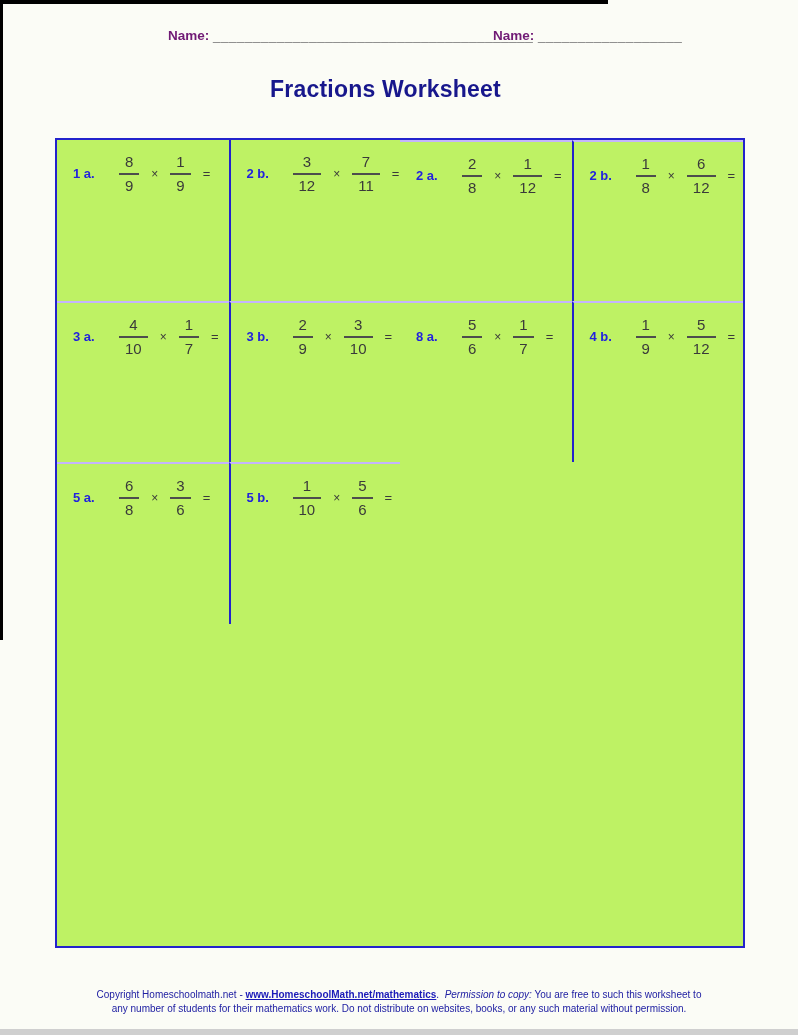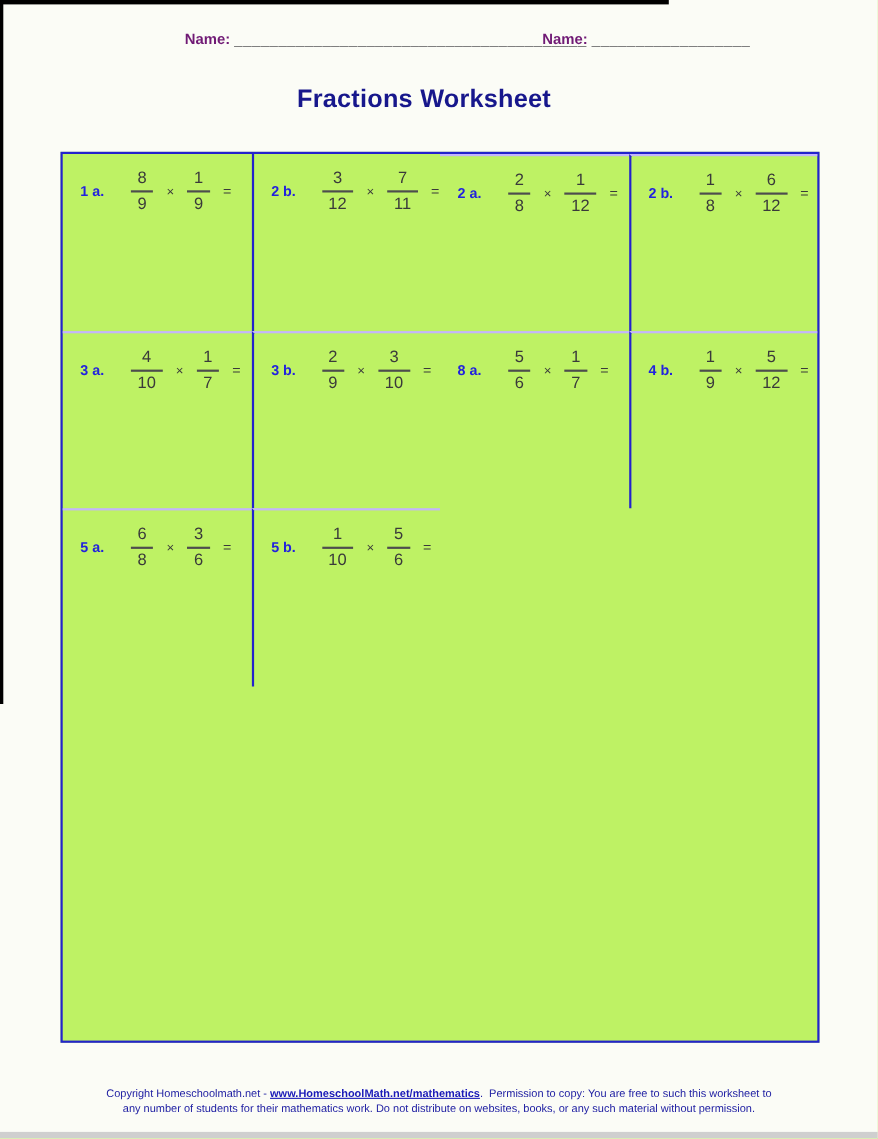--- a/index.html
+++ b/index.html
@@ -54,21 +54,21 @@
   .frac .den { border-top:2px solid #4d4d4d; align-self:stretch; text-align:center; padding:1px 6px 0; }
   .op { margin:0 12px; font-size:12px; color:#3a3a3a; }
   .eq { margin-left:12px; font-size:13px; color:#3a3a3a; }
 
   
   .footer {
     position:absolute; left:89px; top:988px; width:620px;
     text-align:center; font-size:10px; line-height:14px; color:#2121a3;
   }
   .footer .link { font-weight:bold; text-decoration:underline; color:#1a1ab8; cursor:pointer; }
-  .footer .ital { }
+  .footer .ital { font-style:italic; }
 </style>
 </head>
 <body>
 
 <div class="artifact-top"></div>
 <div class="artifact-left"></div>
 <div class="artifact-bottom"></div>
 
 <div class="name-row">
   <span class="hdr-label">Name:</span>

